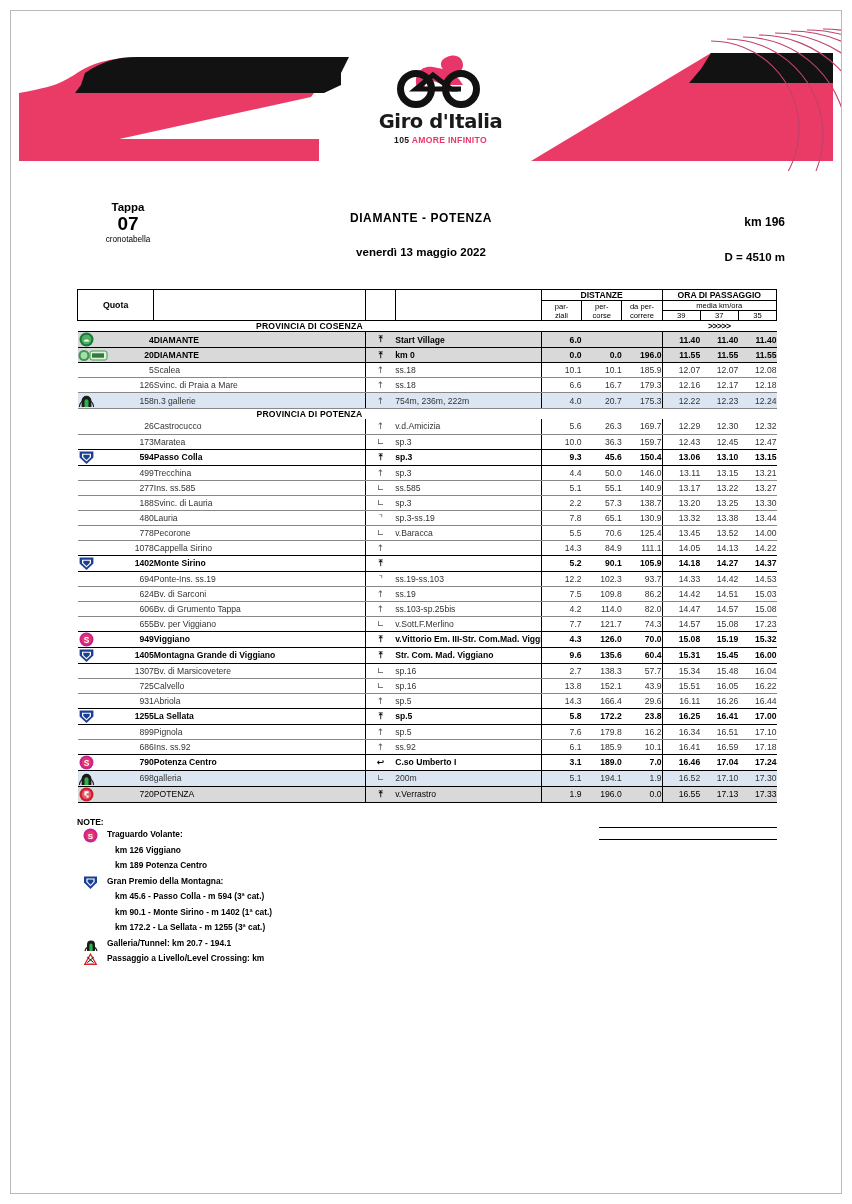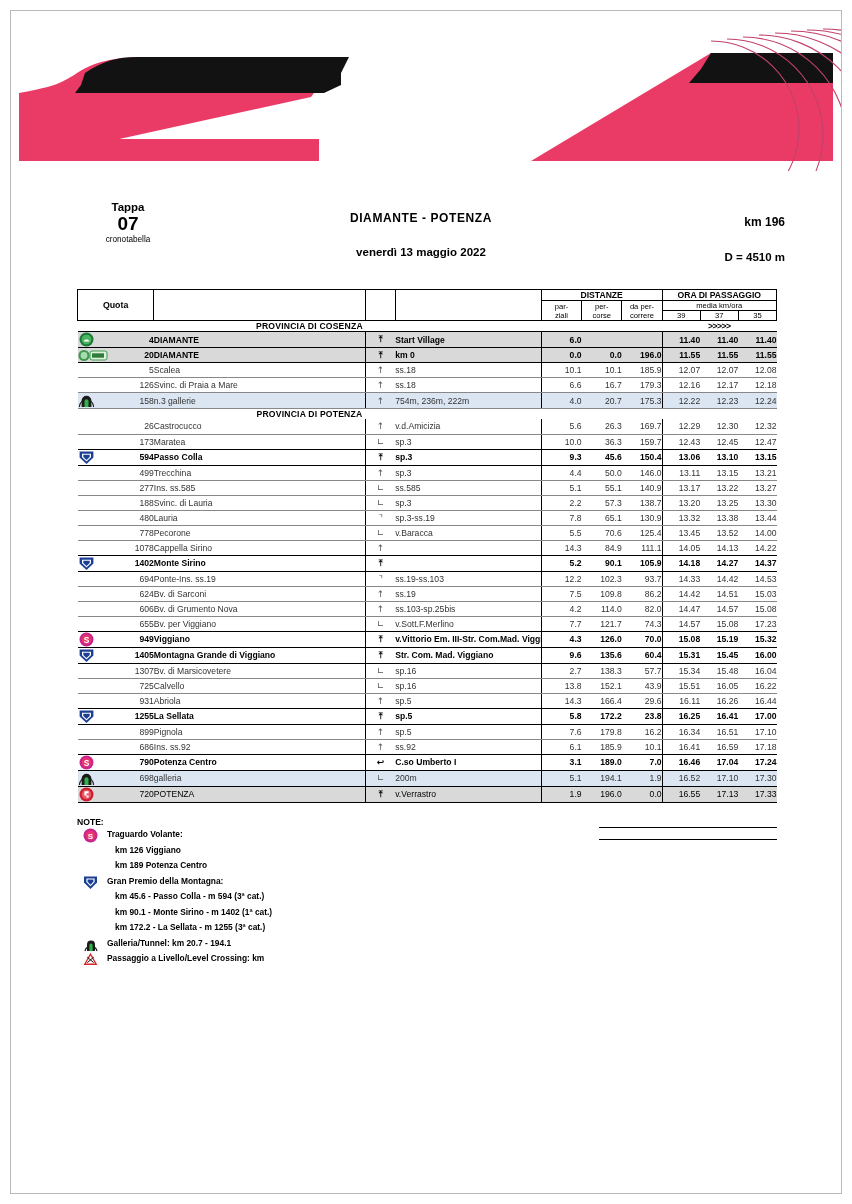--- a/index.html
+++ b/index.html
@@ -122,20 +122,40 @@
           <path d="M748,24 A112,112 0 0 1 748,248"></path>
           <path d="M764,22 A120,120 0 0 1 764,262"></path>
           <path d="M780,20 A128,128 0 0 1 780,276"></path>
           <path d="M796,19 A136,136 0 0 1 796,291"></path>
           <path d="M812,18 A144,144 0 0 1 812,306"></path>
         </g>
       </g>
     </svg>
   </div>
 
+  <div class="logo">
+    <div class="logo-mark">
+      <svg width="155" height="62" viewBox="0 0 155 62" class="ic-svg">
+
+        <path d="M84,8 C92,4 100,8 100,16 C100,22 94,26 88,25 L96,30 L88,34 L72,28 C64,25 60,32 62,38 L54,38 C50,26 58,16 70,18 L80,20 C76,16 78,10 84,8 Z" fill="#e8366b"></path>
+        <path d="M62,22 C70,20 80,24 84,30 L96,30 L100,36 L82,36 L64,30 Z" fill="#e8366b"></path>
+
+        <circle cx="53" cy="40" r="15.5" fill="none" stroke="#111" stroke-width="7"></circle>
+        <circle cx="98" cy="40" r="15.5" fill="none" stroke="#111" stroke-width="7"></circle>
+
+        <path d="M53,40 L70,26 L88,40 L70,40 Z" fill="none" stroke="#111" stroke-width="5"></path>
+        <path d="M88,40 L98,40" stroke="#111" stroke-width="5"></path>
+      </svg>
+    </div>
+    <div class="logo-word">Giro d'Italia</div>
+    <div class="logo-sub">
+      <span class="n">105</span>
+      <span class="a">AMORE INFINITO</span>
+    </div>
+  </div>
 
   <div class="titleblock">
     <div class="tappa">
       <div class="t1">Tappa</div>
       <div class="t2">07</div>
       <div class="t3">cronotabella</div>
     </div>
     <div class="mid">
       <div class="m1">DIAMANTE - POTENZA</div>
       <div class="m2">venerdì 13 maggio 2022</div>
@@ -454,21 +474,21 @@
             <td class="d1 vline">7.5</td>
             <td class="d2">109.8</td>
             <td class="d3">86.2</td>
             <td class="t1c vline">14.42</td>
             <td class="t2c">14.51</td>
             <td class="t3c">15.03</td>
           </tr>
           <tr class="row  thin">
             <td class="icon"></td>
             <td class="quota">606</td>
-            <td class="name">Bv. di Grumento Nova</td>
+            <td class="name">Bv. di Grumento Tappa</td>
             <td class="sep vline"><span class="ar ar-upl">↑</span></td>
             <td class="road">ss.103-sp.25bis</td>
             <td class="d1 vline">4.2</td>
             <td class="d2">114.0</td>
             <td class="d3">82.0</td>
             <td class="t1c vline">14.47</td>
             <td class="t2c">14.57</td>
             <td class="t3c">15.08</td>
           </tr>
           <tr class="row  thin">

